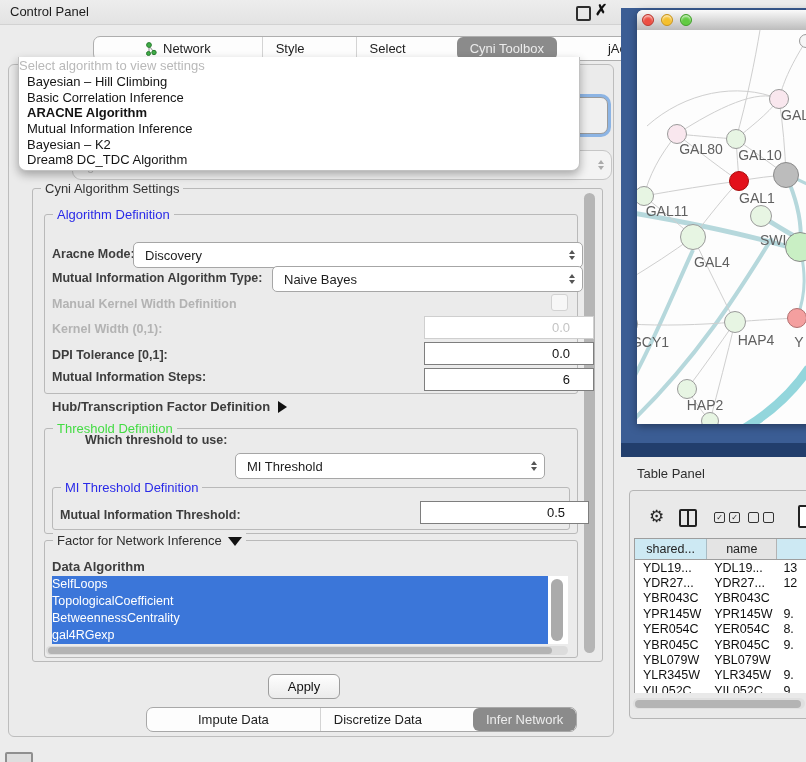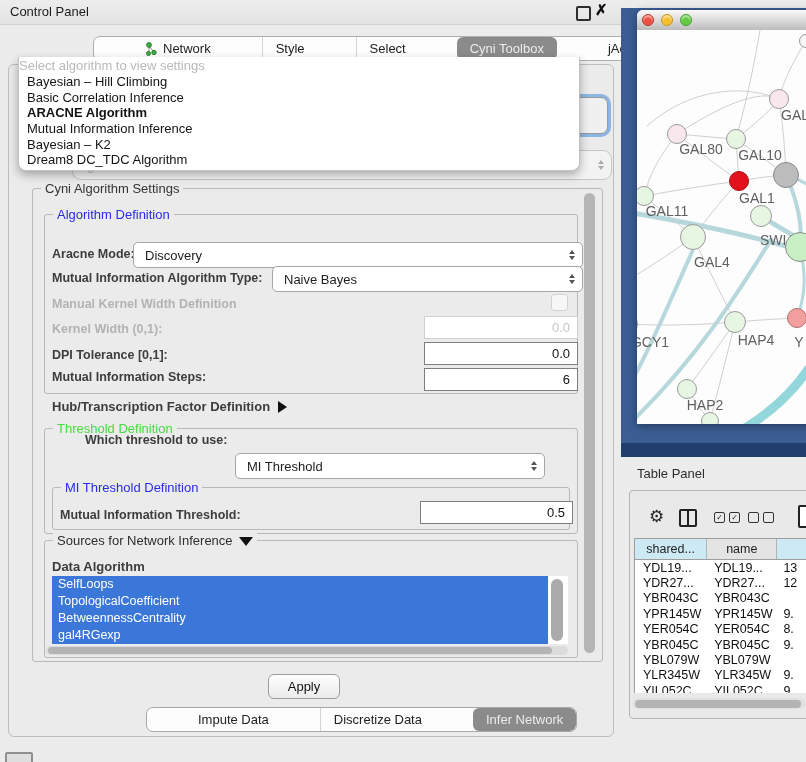--- a/index.html
+++ b/index.html
@@ -48,35 +48,35 @@
   .lbl.dis{color:#b3b3b3;}
 
   .combo{background:#fff;border:1px solid #a6a6a6;border-radius:5px;display:flex;align-items:center;
     padding-left:11px;font-size:13px;color:#1d1d1d;}
   .stepper{position:absolute;right:7px;top:50%;transform:translateY(-50%);display:flex;flex-direction:column;gap:2px;}
   .stepper i{display:block;width:0;height:0;border-left:3.5px solid transparent;border-right:3.5px solid transparent;}
   .stepper .up{border-bottom:4.5px solid #555;}
   .stepper .dn{border-top:4.5px solid #555;}
 
   .inp{background:#fff;border:1px solid #7e7e7e;display:flex;align-items:center;justify-content:flex-end;
-    padding-right:7px;font-size:13px;color:#111;}
+    padding-right:23px;font-size:13px;color:#111;}
   .inp.dis{border-color:#cfcfcf;color:#c4c4c4;}
   .checkbox{width:15px;height:15px;border:1px solid #d2d2d2;border-radius:3px;background:#f7f7f7;}
 
   .tri-r{display:inline-block;width:0;height:0;border-top:6px solid transparent;border-bottom:6px solid transparent;
     border-left:9px solid #111;margin-left:8px;vertical-align:-2px;}
   .tri-d{display:inline-block;width:0;height:0;border-left:7px solid transparent;border-right:7px solid transparent;
     border-top:9px solid #111;margin-left:6px;vertical-align:-1px;}
 
   .vthumb{background:#b5b5b5;border-radius:6px;}
   .hsb{background:#dcdcdc;border-radius:5px;}
   .hthumb{background:#b4b4b4;border-radius:4px;}
 
   .attr-list{left:52px;top:576px;width:516px;height:68px;background:#fff;overflow:hidden;}
-  .attr-item{width:496px;height:17px;line-height:17px;background:#3b76d9;color:#fff;font-size:12.5px;padding-left:6px;box-sizing:border-box;}
+  .attr-item{width:496px;height:17px;line-height:17px;background:#3b76d9;color:#fff;font-size:12.5px;box-sizing:border-box;}
 
   .apply-btn{left:268px;top:674px;width:70px;height:23px;background:linear-gradient(#fefefe,#ebebeb);
     border:1px solid #9d9d9d;border-radius:6px;display:flex;align-items:center;justify-content:center;
     font-size:13px;color:#111;}
 
   .btabstrip{left:146px;top:707px;height:23px;background:#fdfdfd;border:1px solid #a8a8a8;border-radius:7px;
     display:flex;align-items:stretch;overflow:hidden;}
 
   .corner-btn{left:5px;top:752px;width:24px;height:14px;border:2px solid #8f8f8f;background:#dedede;border-radius:2px;}
 
@@ -221,21 +221,21 @@
     </span>
 </div>
 <div class="abs groupbox" style="left:52px;top:487px;width:516px;height:41px;">
   <span class="gtitle blue">MI Threshold Definition</span>
 </div>
 <div class="abs lbl" style="left:60px;top:508px;">Mutual Information Threshold:</div>
 <div class="abs inp" style="left:420px;top:501px;width:144px;height:21px;">0.5</div>
 
 <div class="abs groupbox" style="left:44px;top:540px;width:532px;height:116px;">
   <span class="gtitle" style="color:#2e2e2e;">
-    <span>Sources for Network Inference</span><span class="tri-d"></span>
+    <span>Factor for Network Inference</span><span class="tri-d"></span>
   </span>
 </div>
 <div class="abs lbl" style="left:52px;top:559px;font-size:13px;">Data Algorithm</div>
 <div class="abs attr-list" id="attr-list">
     <div class="attr-item">SelfLoops</div>
     <div class="attr-item">TopologicalCoefficient</div>
     <div class="attr-item">BetweennessCentrality</div>
     <div class="attr-item">gal4RGexp</div>
   </div>
 <div class="abs vthumb" style="left:551px;top:579px;width:12px;height:62px;background:#ababab;"></div>

